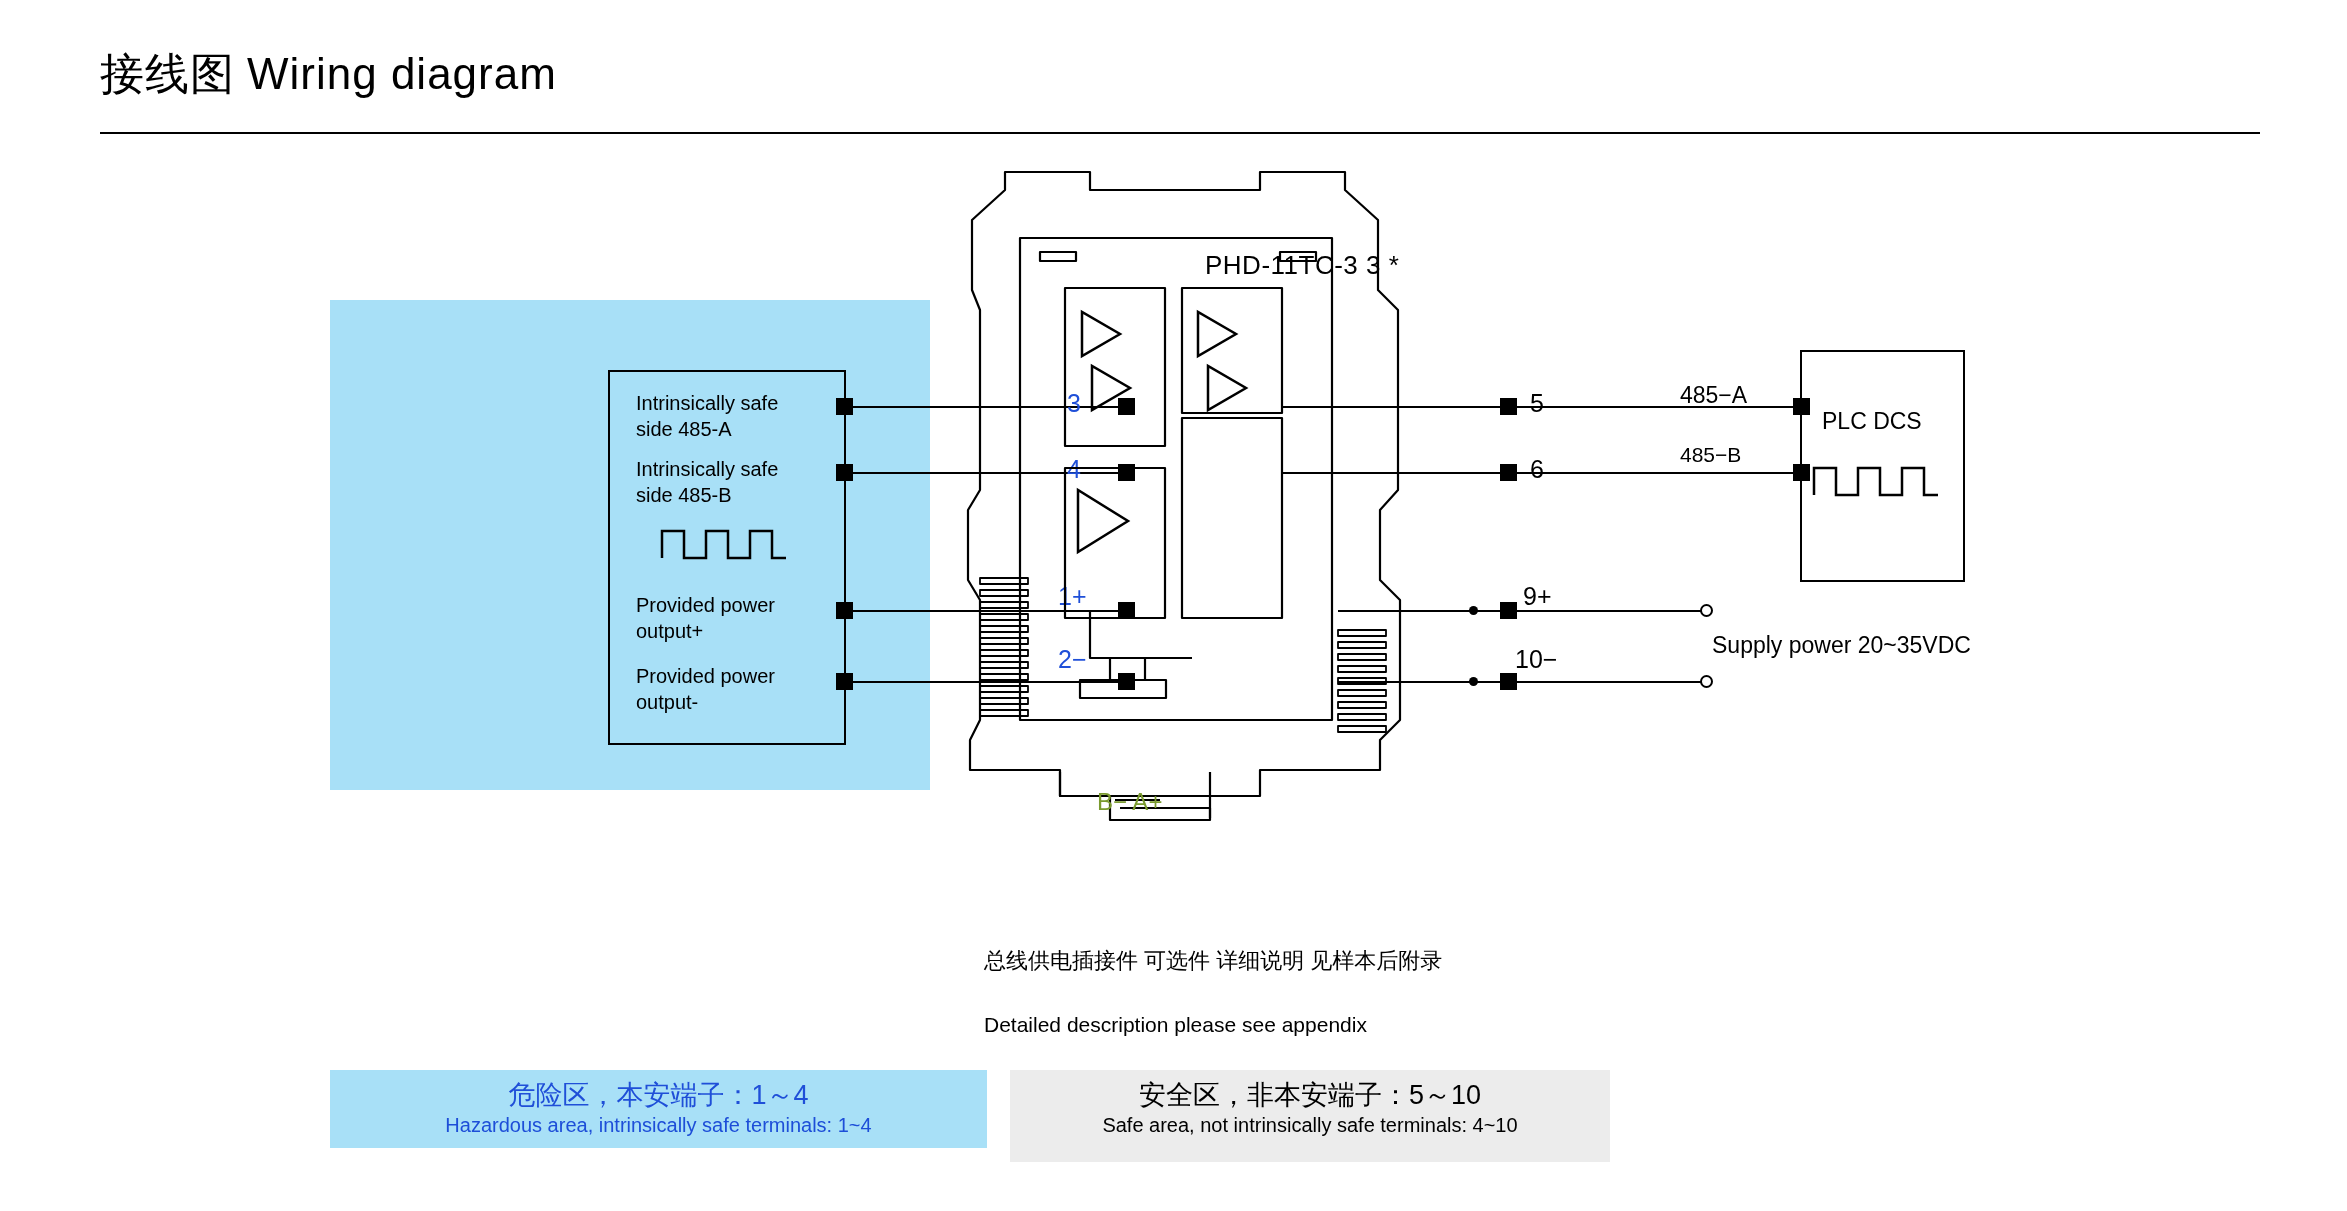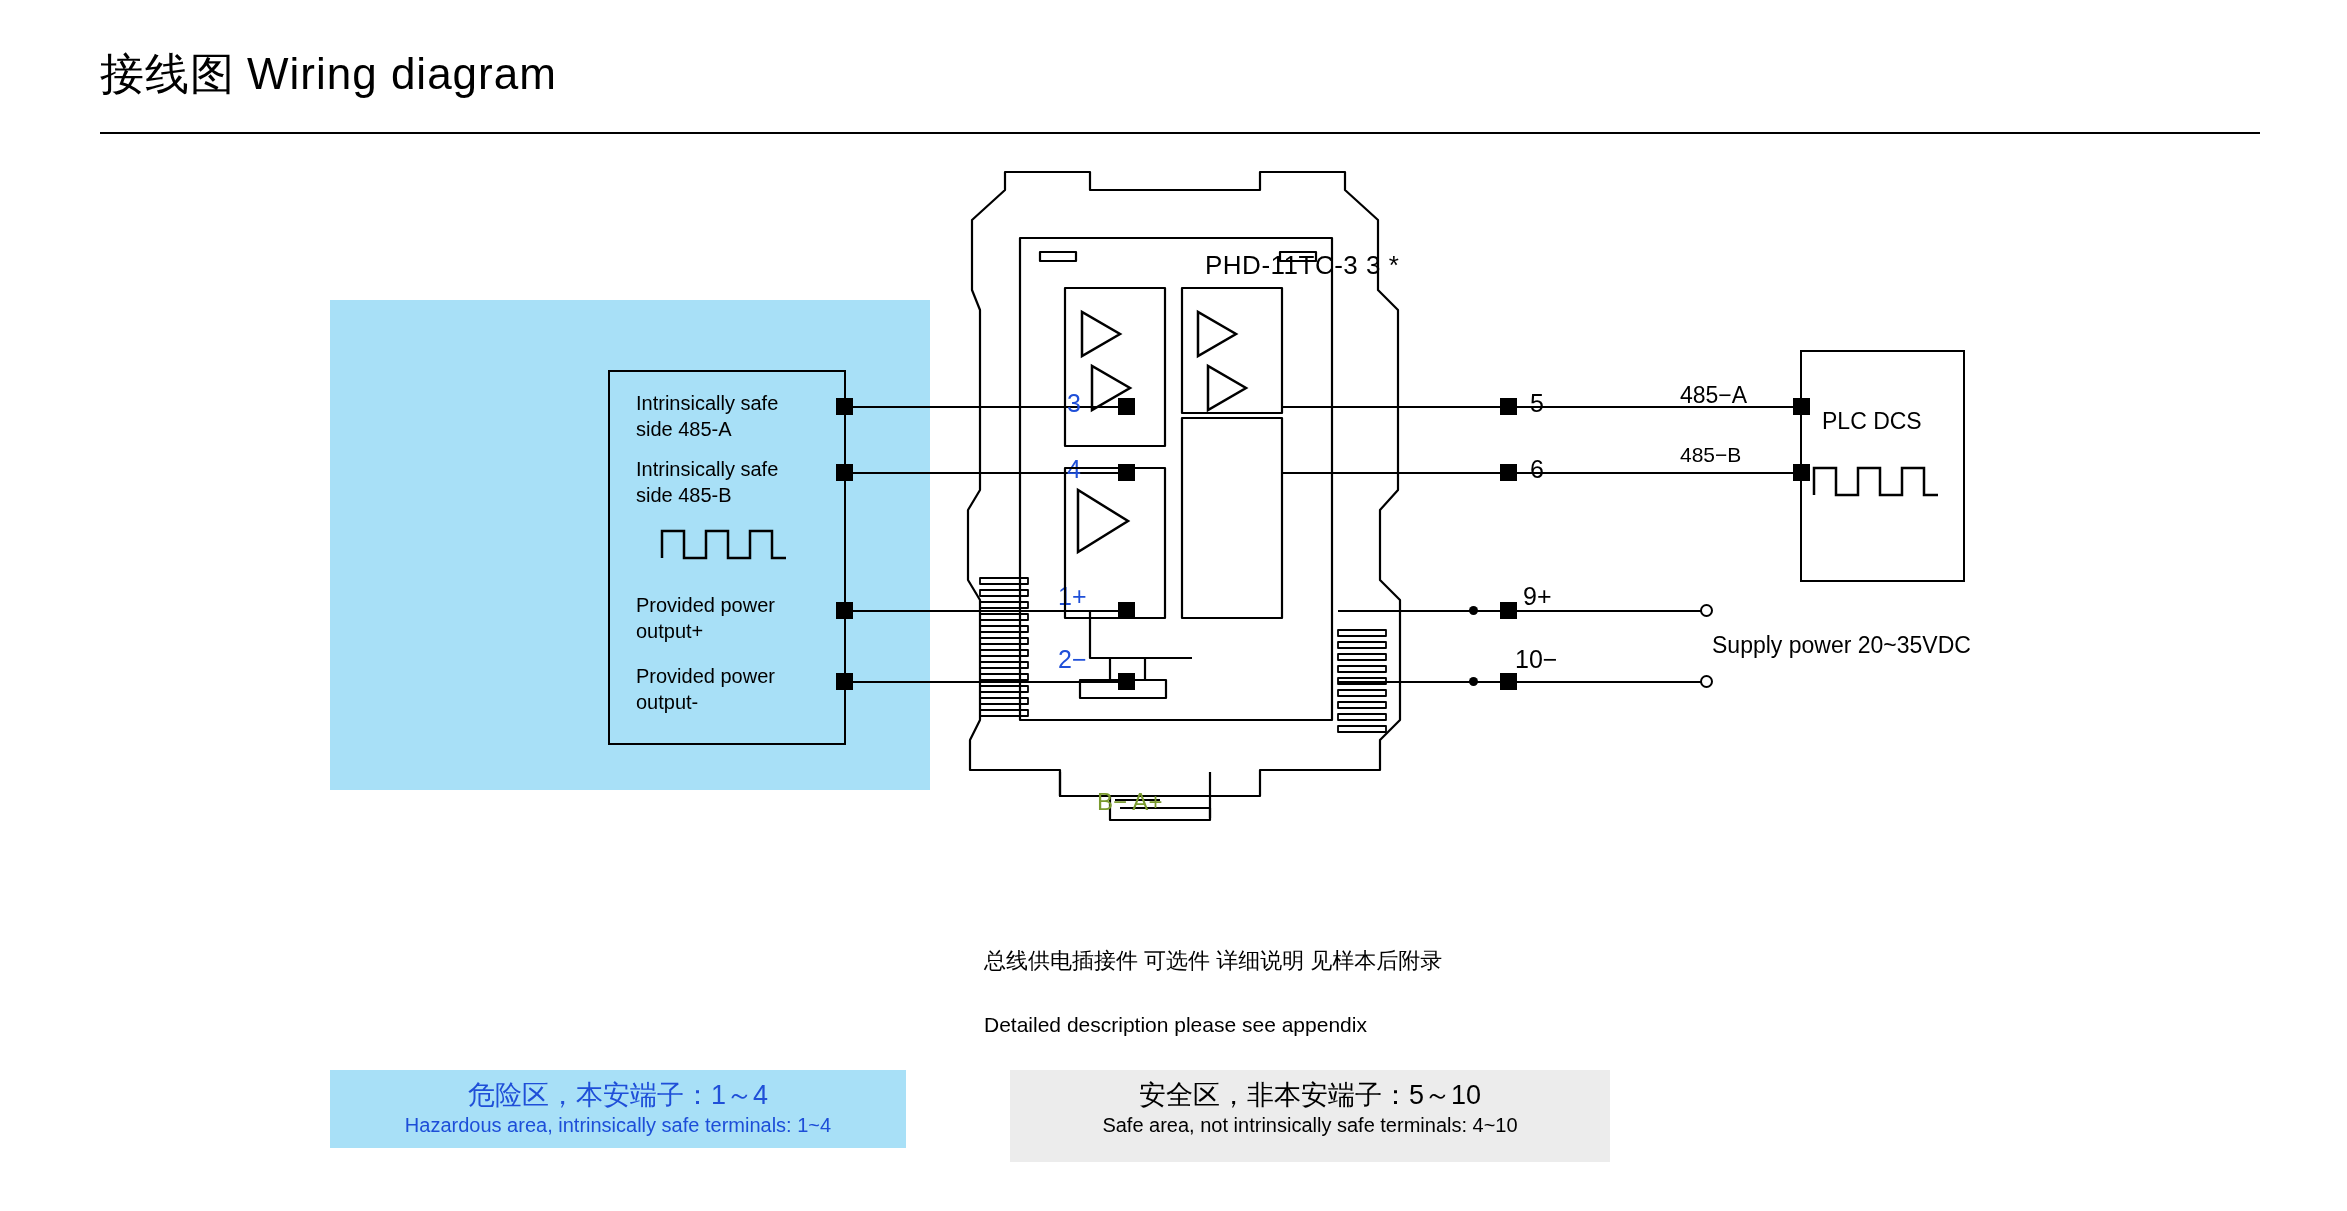--- a/index.html
+++ b/index.html
@@ -181,21 +181,21 @@
 
   
   .legend {
     position: absolute;
     box-sizing: border-box;
     text-align: center;
   }
   .legend-hazard {
     left: 330px;
     top: 1070px;
-    width: 576px;
+    width: 657px;
     height: 78px;
     background: #a8e0f7;
   }
   .legend-safe {
     left: 1010px;
     top: 1070px;
     width: 600px;
     height: 92px;
     background: #ececec;
   }

